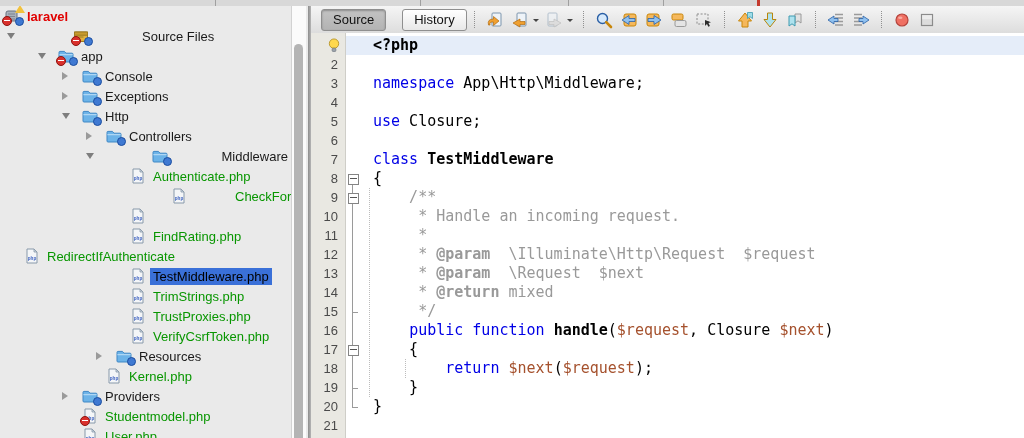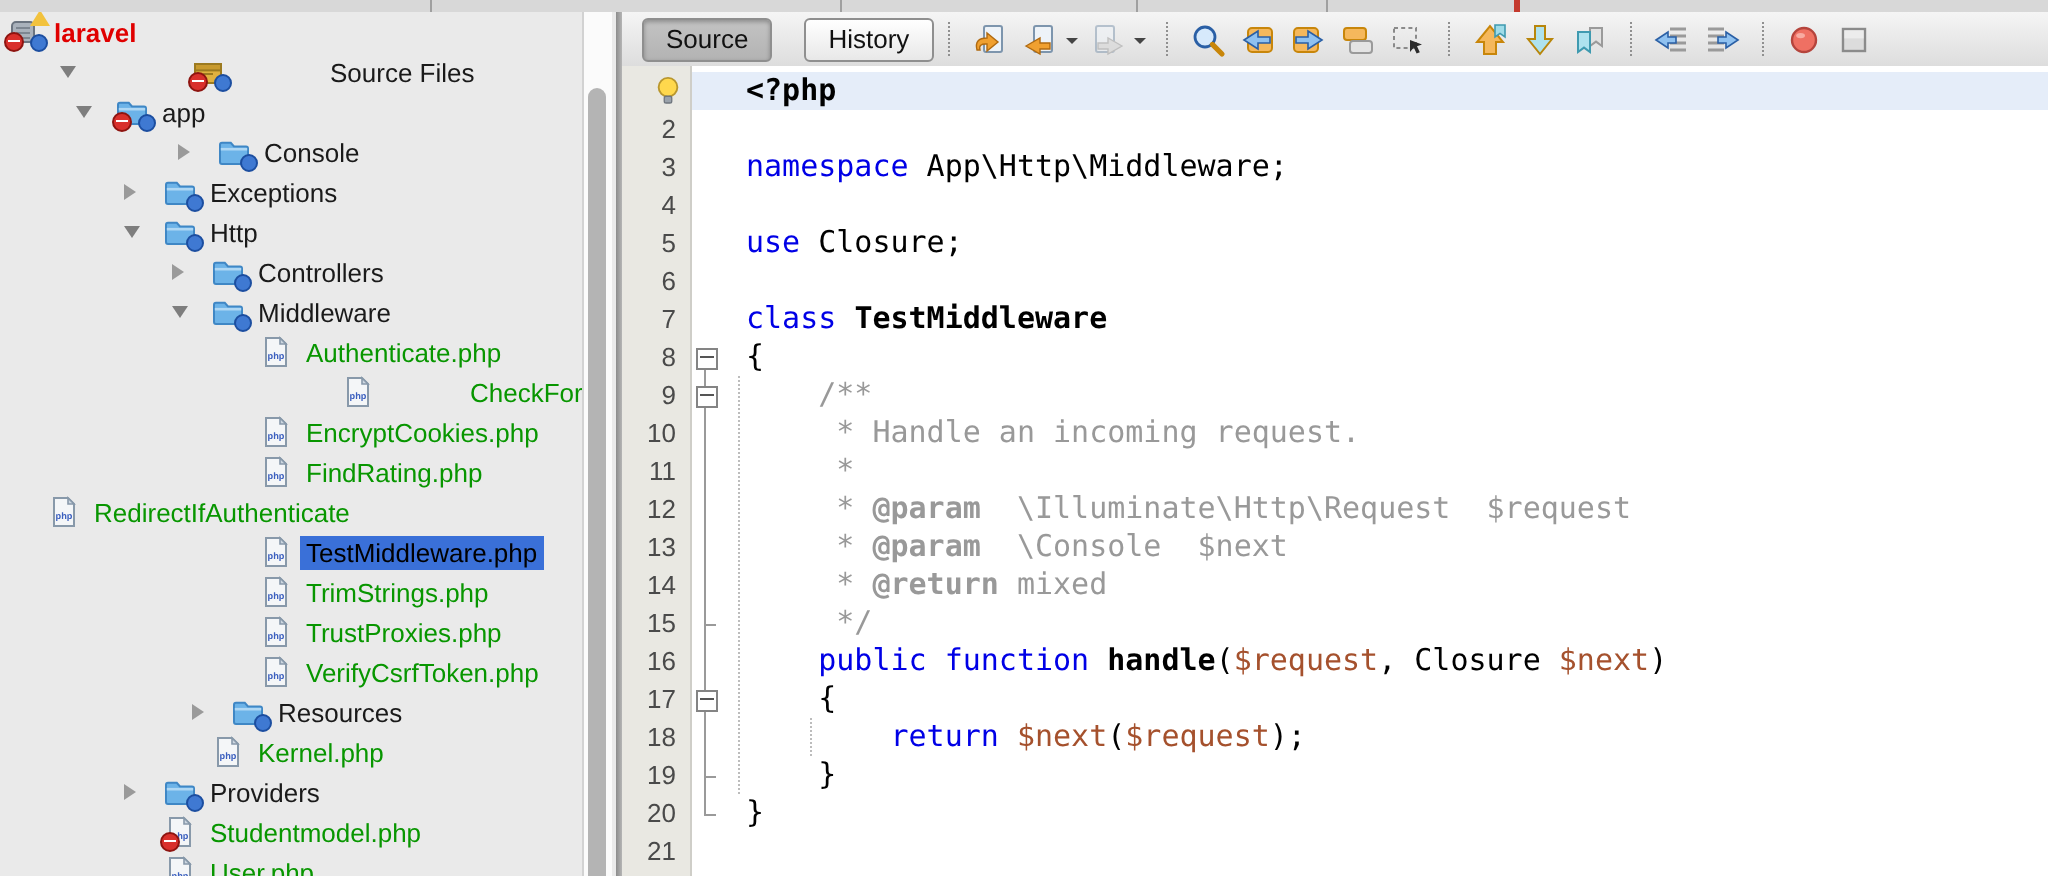--- a/index.html
+++ b/index.html
@@ -89,21 +89,21 @@
             <svg viewBox="0 0 16 16">
               <rect x="2" y="3" width="11" height="10" rx="2" fill="#a9b1bb" stroke="#6b7480"></rect>
               <path d="M4 6h7M4 8.5h7M4 11h7" stroke="#7d8691" stroke-width="1"></path>
             </svg>
             <span class="badge warning"></span>
             <span class="badge error"></span>
             <span class="badge info"></span>
           </span>
           <span class="tlabel red">laravel</span>
         </div>
-        <div class="trow" style="padding-left: 26px; gap: 46px;">
+        <div class="trow" style="padding-left: 3px; gap: 46px;">
           <span class="aslot">
             <span class="tri-open"></span>
           </span>
           <span class="ticon">
             <svg viewBox="0 0 16 16">
               <rect x="1.5" y="4" width="13" height="9.5" rx="1" fill="#e0b13f" stroke="#9c7a20"></rect>
               <rect x="1.5" y="4" width="13" height="3.2" fill="#c89a2e" stroke="#9c7a20"></rect>
               <line x1="5.5" y1="9" x2="10.5" y2="9" stroke="#9c7a20"></line>
             </svg>
             <span class="badge error"></span>
@@ -118,21 +118,21 @@
           <span class="ticon">
             <svg viewBox="0 0 16 16">
               <path d="M1 5.2V13q0 1 1 1h12q1 0 1-1V6.2q0-1-1-1H8L6.4 3.4H2q-1 0-1 1z" fill="#6cb3e8" stroke="#3f87c5"></path>
               <path d="M1.4 6.6h13.2" stroke="#aed7f4" stroke-width="1.3"></path>
             </svg>
             <span class="badge error"></span>
             <span class="badge info"></span>
           </span>
           <span class="tlabel">app</span>
         </div>
-        <div class="trow" style="padding-left: 85px;">
+        <div class="trow" style="padding-left: 58px;">
           <span class="aslot">
             <span class="tri-closed"></span>
           </span>
           <span class="ticon">
             <svg viewBox="0 0 16 16">
               <path d="M1 5.2V13q0 1 1 1h12q1 0 1-1V6.2q0-1-1-1H8L6.4 3.4H2q-1 0-1 1z" fill="#6cb3e8" stroke="#3f87c5"></path>
               <path d="M1.4 6.6h13.2" stroke="#aed7f4" stroke-width="1.3"></path>
             </svg>
             <span class="badge info"></span>
           </span>
@@ -170,21 +170,21 @@
           </span>
           <span class="ticon">
             <svg viewBox="0 0 16 16">
               <path d="M1 5.2V13q0 1 1 1h12q1 0 1-1V6.2q0-1-1-1H8L6.4 3.4H2q-1 0-1 1z" fill="#6cb3e8" stroke="#3f87c5"></path>
               <path d="M1.4 6.6h13.2" stroke="#aed7f4" stroke-width="1.3"></path>
             </svg>
             <span class="badge info"></span>
           </span>
           <span class="tlabel">Controllers</span>
         </div>
-        <div class="trow" style="padding-left: 82px;">
+        <div class="trow" style="padding-left: 82px; justify-content: space-between;">
           <span class="aslot">
             <span class="tri-open"></span>
           </span>
           <span class="ticon">
             <svg viewBox="0 0 16 16">
               <path d="M1 5.2V13q0 1 1 1h12q1 0 1-1V6.2q0-1-1-1H8L6.4 3.4H2q-1 0-1 1z" fill="#6cb3e8" stroke="#3f87c5"></path>
               <path d="M1.4 6.6h13.2" stroke="#aed7f4" stroke-width="1.3"></path>
             </svg>
             <span class="badge info"></span>
           </span>
@@ -214,21 +214,20 @@
         </div>
         <div class="trow" style="padding-left: 106px;">
           <span class="aslot"></span>
           <span class="ticon">
             <svg viewBox="0 0 16 16">
               <path d="M3 1h7l3 3v11H3z" fill="#f4f6f8" stroke="#8899aa"></path>
               <path d="M10 1l3 3h-3z" fill="#ccd6e0" stroke="#8899aa" stroke-width="0.8"></path>
               <text x="8" y="11.5" font-size="4.6" text-anchor="middle" fill="#3b5fbf" font-weight="bold" font-family="sans-serif">php</text>
             </svg>
           </span>
-          <span class="tlabel green">EncryptCookies.php</span>
         </div>
         <div class="trow" style="padding-left: 106px;">
           <span class="aslot"></span>
           <span class="ticon">
             <svg viewBox="0 0 16 16">
               <path d="M3 1h7l3 3v11H3z" fill="#f4f6f8" stroke="#8899aa"></path>
               <path d="M10 1l3 3h-3z" fill="#ccd6e0" stroke="#8899aa" stroke-width="0.8"></path>
               <text x="8" y="11.5" font-size="4.6" text-anchor="middle" fill="#3b5fbf" font-weight="bold" font-family="sans-serif">php</text>
             </svg>
           </span>
@@ -544,21 +543,21 @@
           <div class="cl"><span class="k">namespace</span><span> App\Http\Middleware;</span></div>
           <div class="cl"></div>
           <div class="cl"><span class="k">use</span><span> Closure;</span></div>
           <div class="cl"></div>
           <div class="cl"><span class="k">class</span><span> </span><span class="b">TestMiddleware</span></div>
           <div class="cl"><span>{</span></div>
           <div class="cl"><span class="c">    /**</span></div>
           <div class="cl"><span class="c">     * Handle an incoming request.</span></div>
           <div class="cl"><span class="c">     *</span></div>
           <div class="cl"><span class="c">     * </span><span class="cb">@param</span><span class="c">  \Illuminate\Http\Request  $request</span></div>
-          <div class="cl"><span class="c">     * </span><span class="cb">@param</span><span class="c">  \Console  $next</span></div>
+          <div class="cl"><span class="c">     * </span><span class="cb">@param</span><span class="c">  \Request  $next</span></div>
           <div class="cl"><span class="c">     * </span><span class="cb">@return</span><span class="c"> mixed</span></div>
           <div class="cl"><span class="c">     */</span></div>
           <div class="cl"><span>    </span><span class="k">public</span><span> </span><span class="k">function</span><span> </span><span class="b">handle</span><span>(</span><span class="v">$request</span><span>, Closure </span><span class="v">$next</span><span>)</span></div>
           <div class="cl"><span>    {</span></div>
           <div class="cl"><span>        </span><span class="k">return</span><span> </span><span class="v">$next</span><span>(</span><span class="v">$request</span><span>);</span></div>
           <div class="cl"><span>    }</span></div>
           <div class="cl"><span>}</span></div>
           <div class="cl"></div>
           <div class="iguide" style="left: 3px; top: 155px; height: 209px;"></div>
           <div class="iguide" style="left: 39px; top: 326px; height: 19px;"></div>

